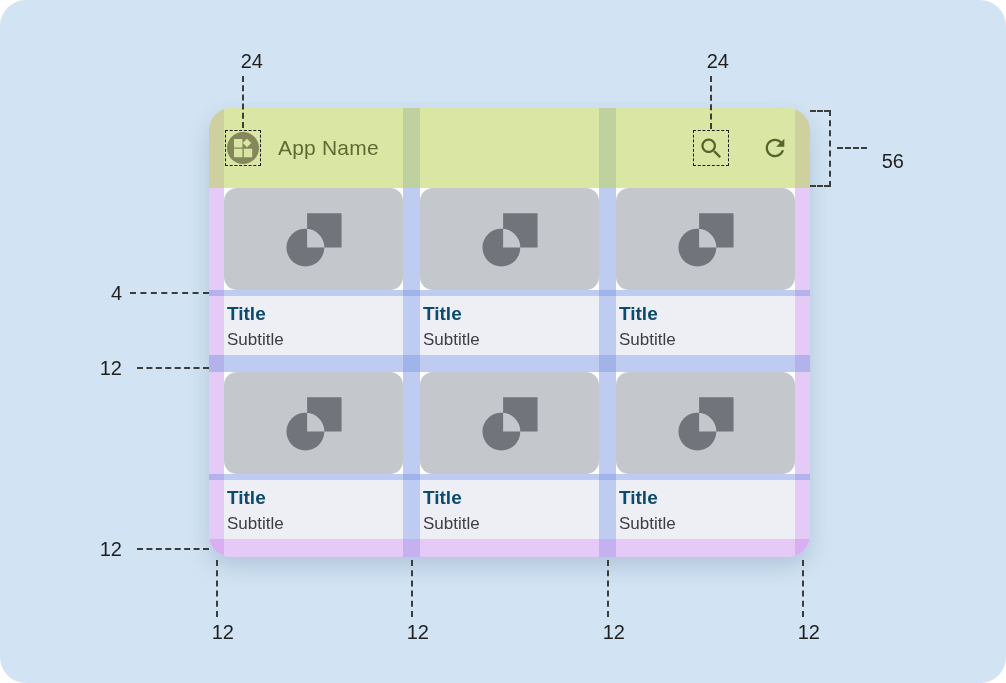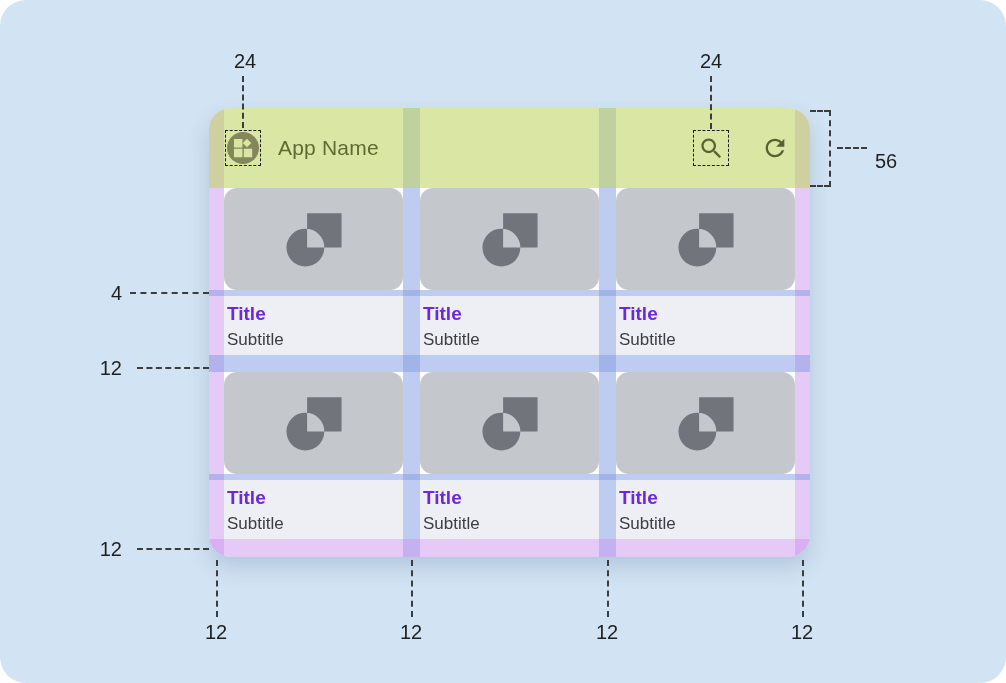--- a/index.html
+++ b/index.html
@@ -12,21 +12,21 @@
 
   
   .row{position:absolute;left:0;right:0;display:flex;gap:17px;padding:0 15px;}
   .row-img1{top:80px;height:102px;}
   .row-title1{top:188px;height:59px;}
   .row-img2{top:264px;height:102px;}
   .row-title2{top:372px;height:59px;}
   .cell{flex:1;min-width:0;}
   .img-cell{background:#c4c7cc;border-radius:13px;display:flex;align-items:center;justify-content:center;}
   .title-cell{background:#edeff4;padding:4px 0 0 3px;box-sizing:border-box;}
-  .card-title{font-size:19px;font-weight:700;color:#6d28d9;line-height:27px;}
+  .card-title{font-size:19px;font-weight:700;color:#0c4a6e;line-height:27px;}
   .card-subtitle{font-size:17px;font-weight:400;color:#3b3e44;line-height:25px;margin-top:0;}
 
   
   .vstrip{position:absolute;top:0;bottom:0;}
   .vs-margin{background:rgba(205,150,240,0.5);}
   .vs-gutter{background:rgba(130,156,228,0.5);}
   .vs-ml{left:0;width:15px;} .vs-g1{left:194px;width:17px;} .vs-g2{left:390px;width:17px;} .vs-mr{left:586px;width:15px;}
 
   
   .hstrip{position:absolute;left:0;right:0;}
@@ -40,21 +40,21 @@
   .appbar-content{position:absolute;left:0;top:0;right:0;height:80px;}
   .dash-box{position:absolute;width:36px;height:36px;border:1.6px dashed #1d1d1d;box-sizing:border-box;
             display:flex;align-items:center;justify-content:center;}
   .lead-box{left:16px;top:22px;}
   .search-box{left:484px;top:22px;}
   .app-name{position:absolute;left:69px;top:0;height:60px;line-height:80px;font-size:21px;
             font-weight:500;color:#5d6b33;letter-spacing:0.2px;}
   .refresh-wrap{position:absolute;left:552px;top:26px;width:28px;height:28px;}
 
   
-  .ann-label{position:absolute;font-size:20px;font-weight:500;color:#1f1f1f;text-align:center;width:36px;}
+  .ann-label{position:absolute;font-size:20px;font-weight:500;color:#1f1f1f;text-align:right;width:36px;}
   .ann-label-r{text-align:right;}
   .hdash{position:absolute;height:0;border-top:2px dashed #3c3c3c;}
   .vdash{position:absolute;width:0;border-left:2px dashed #3c3c3c;}
 </style>
 </head>
 <body>
 
 <div class="canvas">
 
   <div class="mockup">

